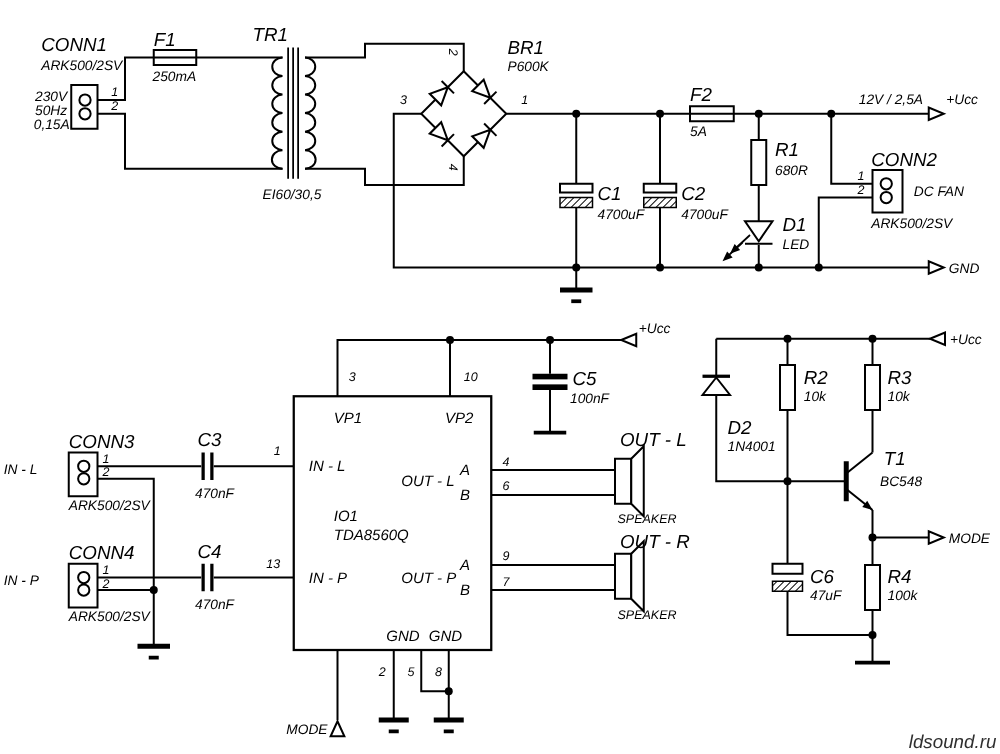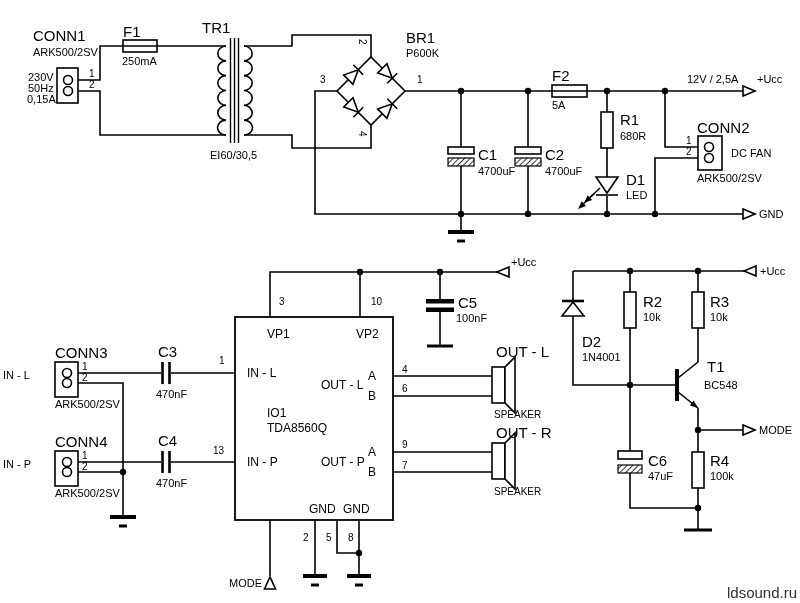--- a/index.html
+++ b/index.html
@@ -1,16 +1,16 @@
 <!DOCTYPE html>
 <html><head>
 <meta charset="utf-8">
 <style>
   html,body{margin:0;padding:0;background:#fff;}
-  .stage{position:relative;width:800px;height:603px;background:#ffffff;overflow:hidden;}
+  .stage{position:relative;width:800px;height:603px;background:#ffffff;overflow:hidden;font-style:italic;}
   svg{display:block;}
   .w{stroke:#000;stroke-width:1.6;fill:none;}
   .wthin{stroke:#000;stroke-width:1.4;fill:none;}
   .plate{stroke:#000;stroke-width:2.6;fill:none;}
   .bar{stroke:#000;stroke-width:4;fill:none;}
   .bar2{stroke:#000;stroke-width:3;fill:none;}
   .sym{fill:#ffffff;stroke:#000;stroke-width:1.6;}
   .sym17{fill:#ffffff;stroke:#000;stroke-width:1.8;}
   .blk{fill:#000;stroke:none;}
   .hat{fill:url(#hatch);stroke:#000;stroke-width:1.2;}

